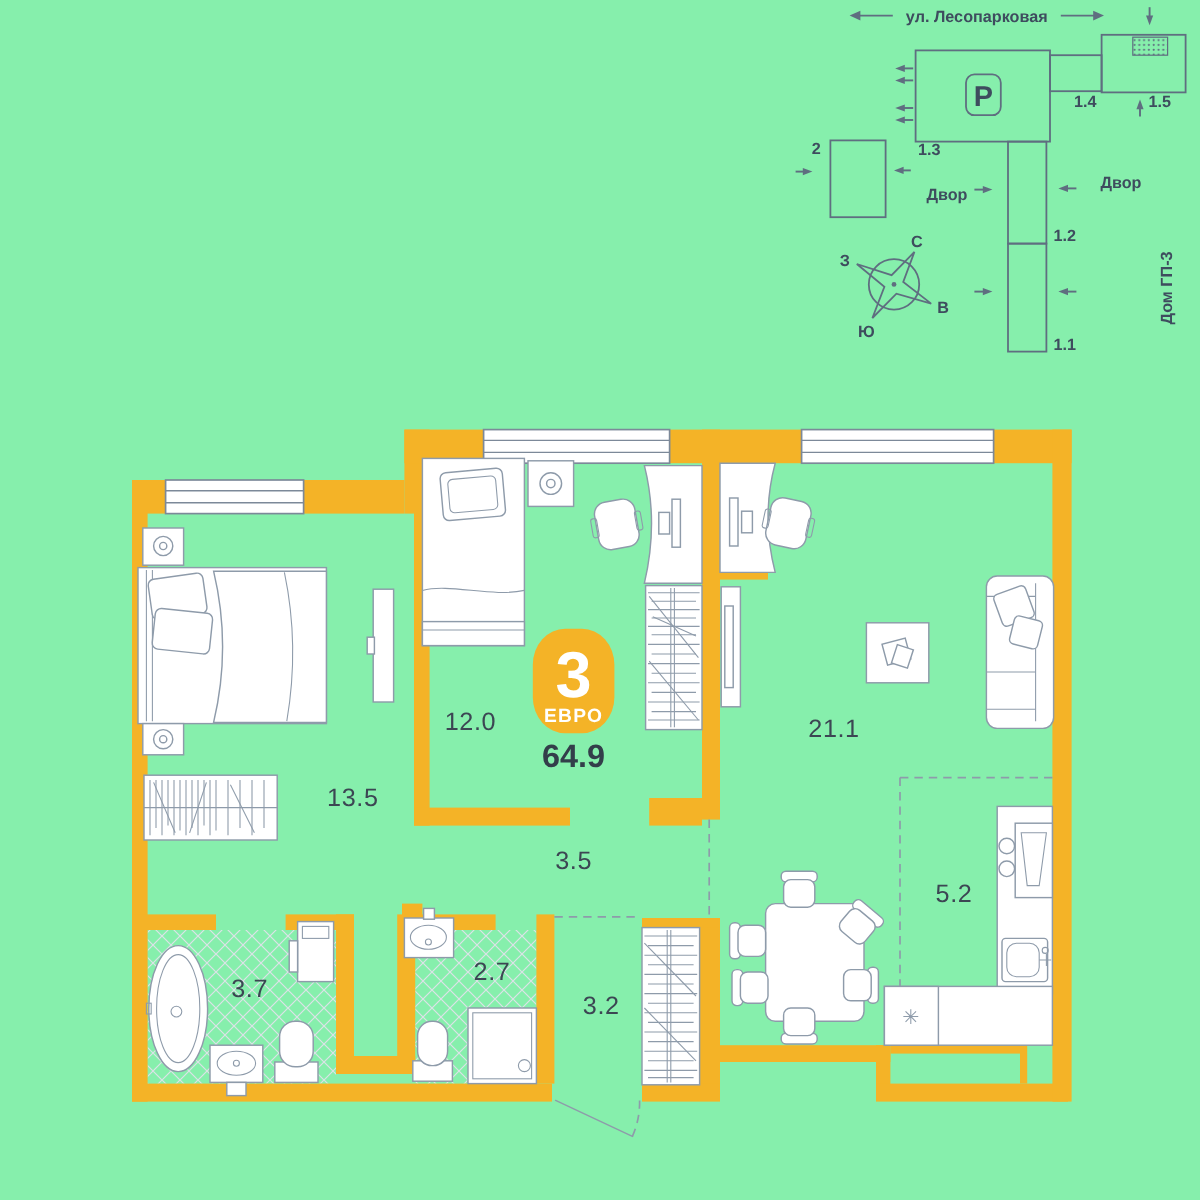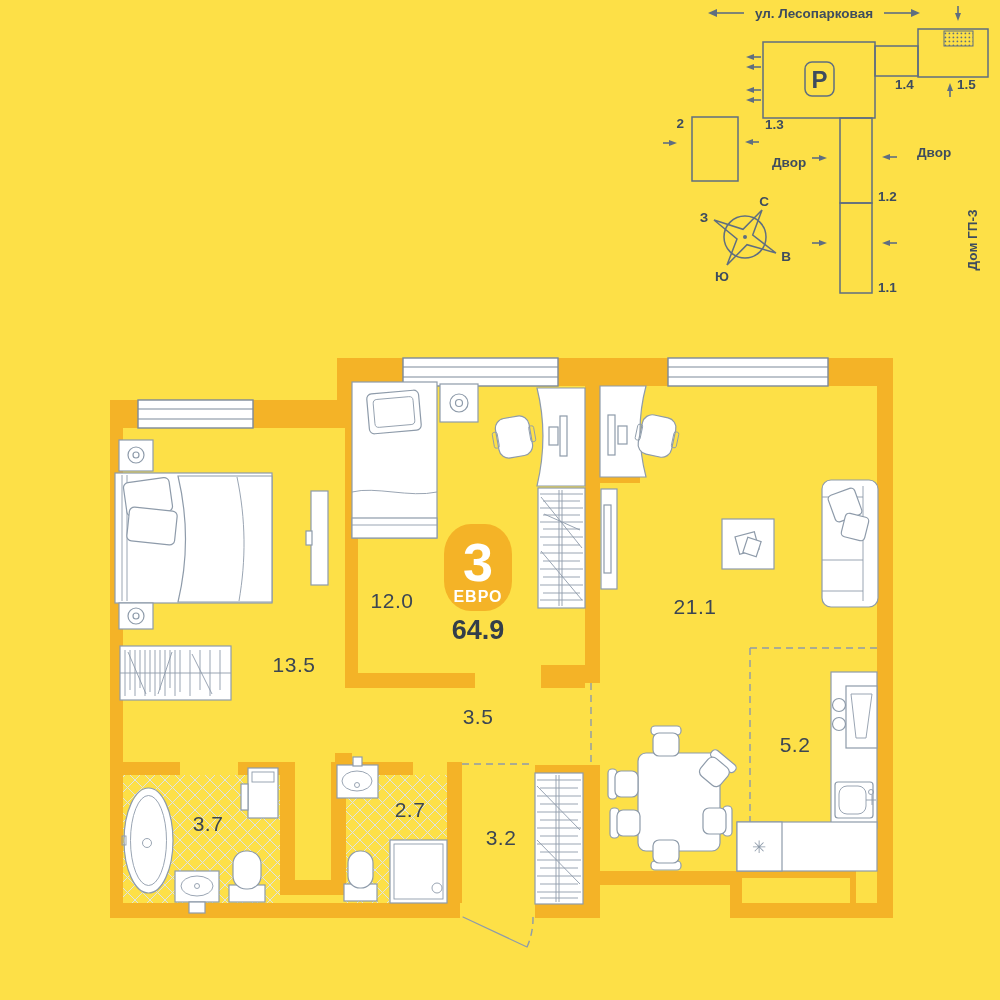--- a/index.html
+++ b/index.html
@@ -1,20 +1,20 @@
 <!DOCTYPE html>
 <html style="--wall: #F4B327; --line: #8E9BAA; --dark: #5F6E80; --text: #3C4653; --badge_text: #FFFFFF; --hatch: #DCE2E8;"><head>
 <meta charset="utf-8">
 <style>
   :root{
     --wall:#F4B327; --line:#8E9BAA; --dark:#5F6E80; --text:#3C4653;
     --badge_text:#FFFFFF; --hatch:#DCE2E8; --win:#7C8999;
   }
   html,body{margin:0;padding:0;background:#fff;}
-  #stage{position:relative;width:1000px;height:1000px;background:#fde047;overflow:hidden;
+  #stage{position:relative;width:1000px;height:1000px;background:#86efac;overflow:hidden;
          font-family:"Liberation Sans", sans-serif;}
   svg{display:block}
   .w{fill:var(--wall);stroke:none}
   .ln{stroke:var(--line);stroke-width:1.2;fill:none;stroke-linecap:round}
   .lnf{stroke:var(--line);stroke-width:1.2;fill:#fff}
   .lnt{stroke:var(--line);stroke-width:0.9;fill:none}
   .site{stroke:var(--dark);stroke-width:1.5;fill:none}
   .arr{stroke:var(--dark);stroke-width:1.6;fill:none}
   .arrh{fill:var(--dark);stroke:none}
   .dash{stroke:var(--line);stroke-width:1.4;fill:none;stroke-dasharray:7 5}

